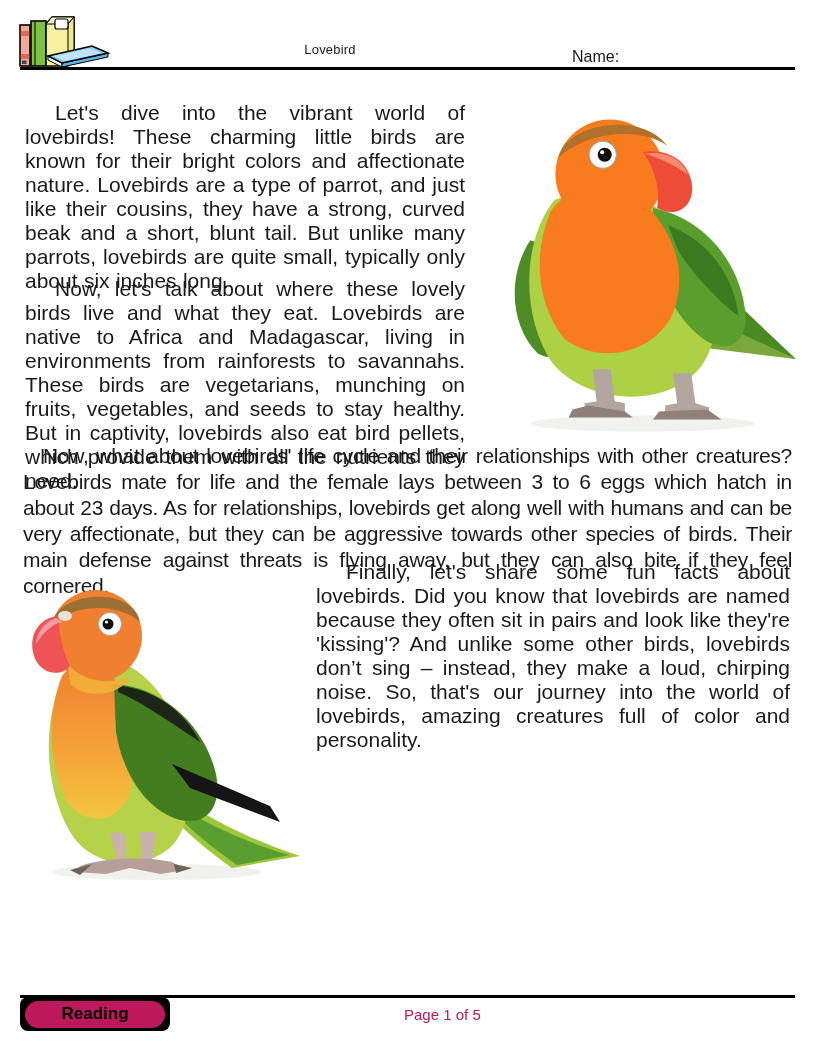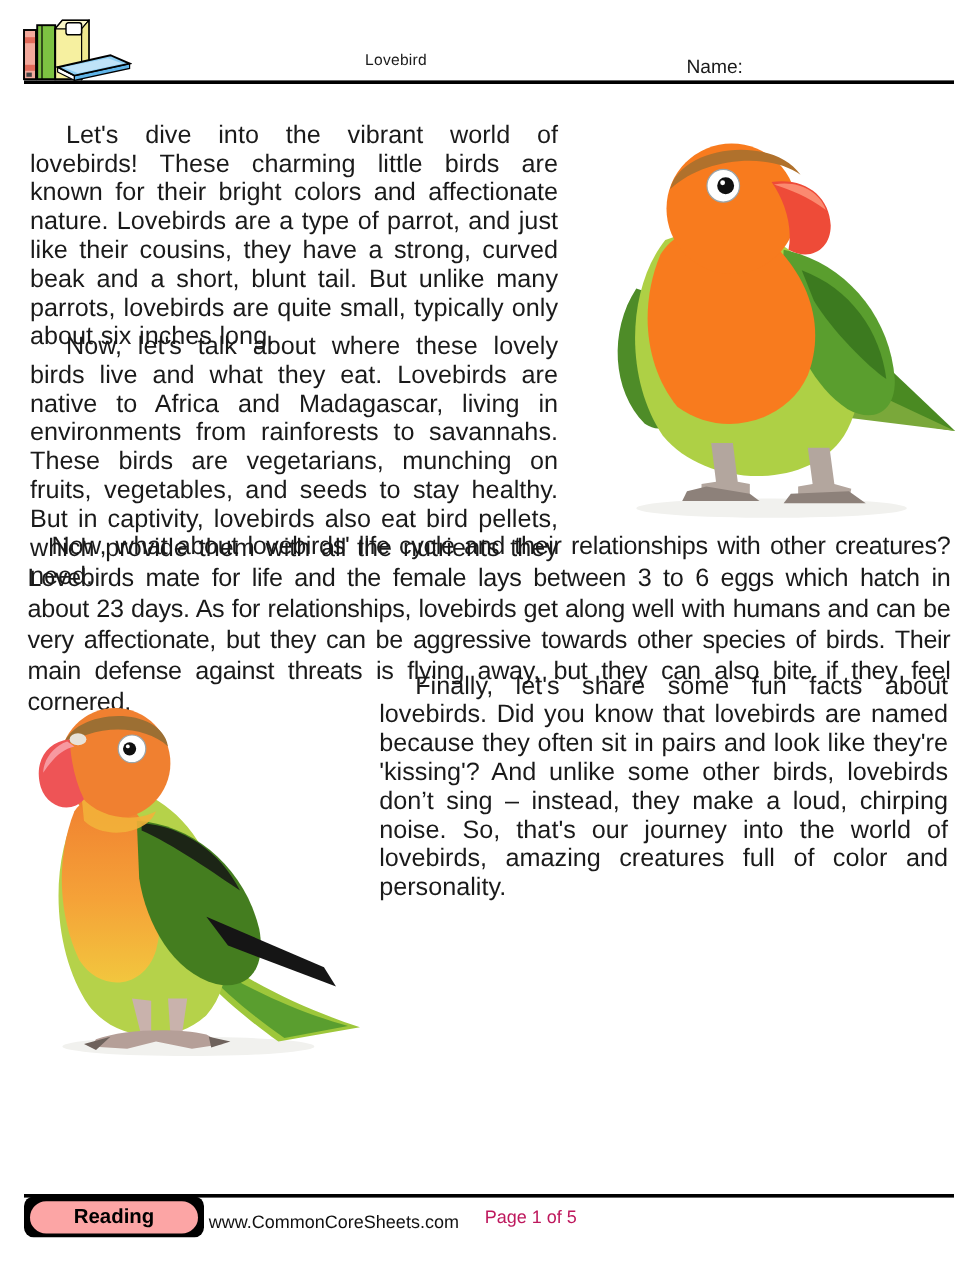--- a/index.html
+++ b/index.html
@@ -34,21 +34,21 @@
   .bird-bottom { left:22px;  top:584px; width:284px; height:306px; }
   .bird-top svg, .bird-bottom svg { width:100%; height:100%; display:block; }
   
   .footer-rule { left:20px; top:995px; width:775px; }
   .badge {
     position:absolute; left:20px; top:997px; width:150px; height:34px;
     background:#000; border-radius:8px;
     display:flex; align-items:center; justify-content:center;
   }
   .badge-pill {
-    background:#fca5a5; width:140px; height:27px; border-radius:14px;
+    background:#be185d; width:140px; height:27px; border-radius:14px;
     display:flex; align-items:center; justify-content:center;
     font-size:17px; font-weight:bold; color:#000;
   }
   .website  { position:absolute; left:174px; top:1010px; font-size:15px; color:#111; }
   .page-info{ position:absolute; left:404px; top:1006px; font-size:15px; color:#be185d; }
 </style>
 </head>
 <body>
 
 <div class="page">
@@ -160,16 +160,15 @@
       <path d="M152 280 L170 284 L154 289 Z" fill="#6e625c"></path>
     </svg>
   </figure>
 
   <p class="para p4">Finally, let's share some fun facts about lovebirds. Did you know that lovebirds are named because they often sit in pairs and look like they're 'kissing'? And unlike some other birds, lovebirds don’t sing – instead, they make a loud, chirping noise. So, that's our journey into the world of lovebirds, amazing creatures full of color and personality.</p>
 
   <div class="rule footer-rule"></div>
   <div class="badge">
     <div class="badge-pill">Reading</div>
   </div>
-  <div class="website">www.CommonCoreSheets.com</div>
   <div class="page-info">Page 1 of 5</div>
 
 </div>
 
 </body></html>

